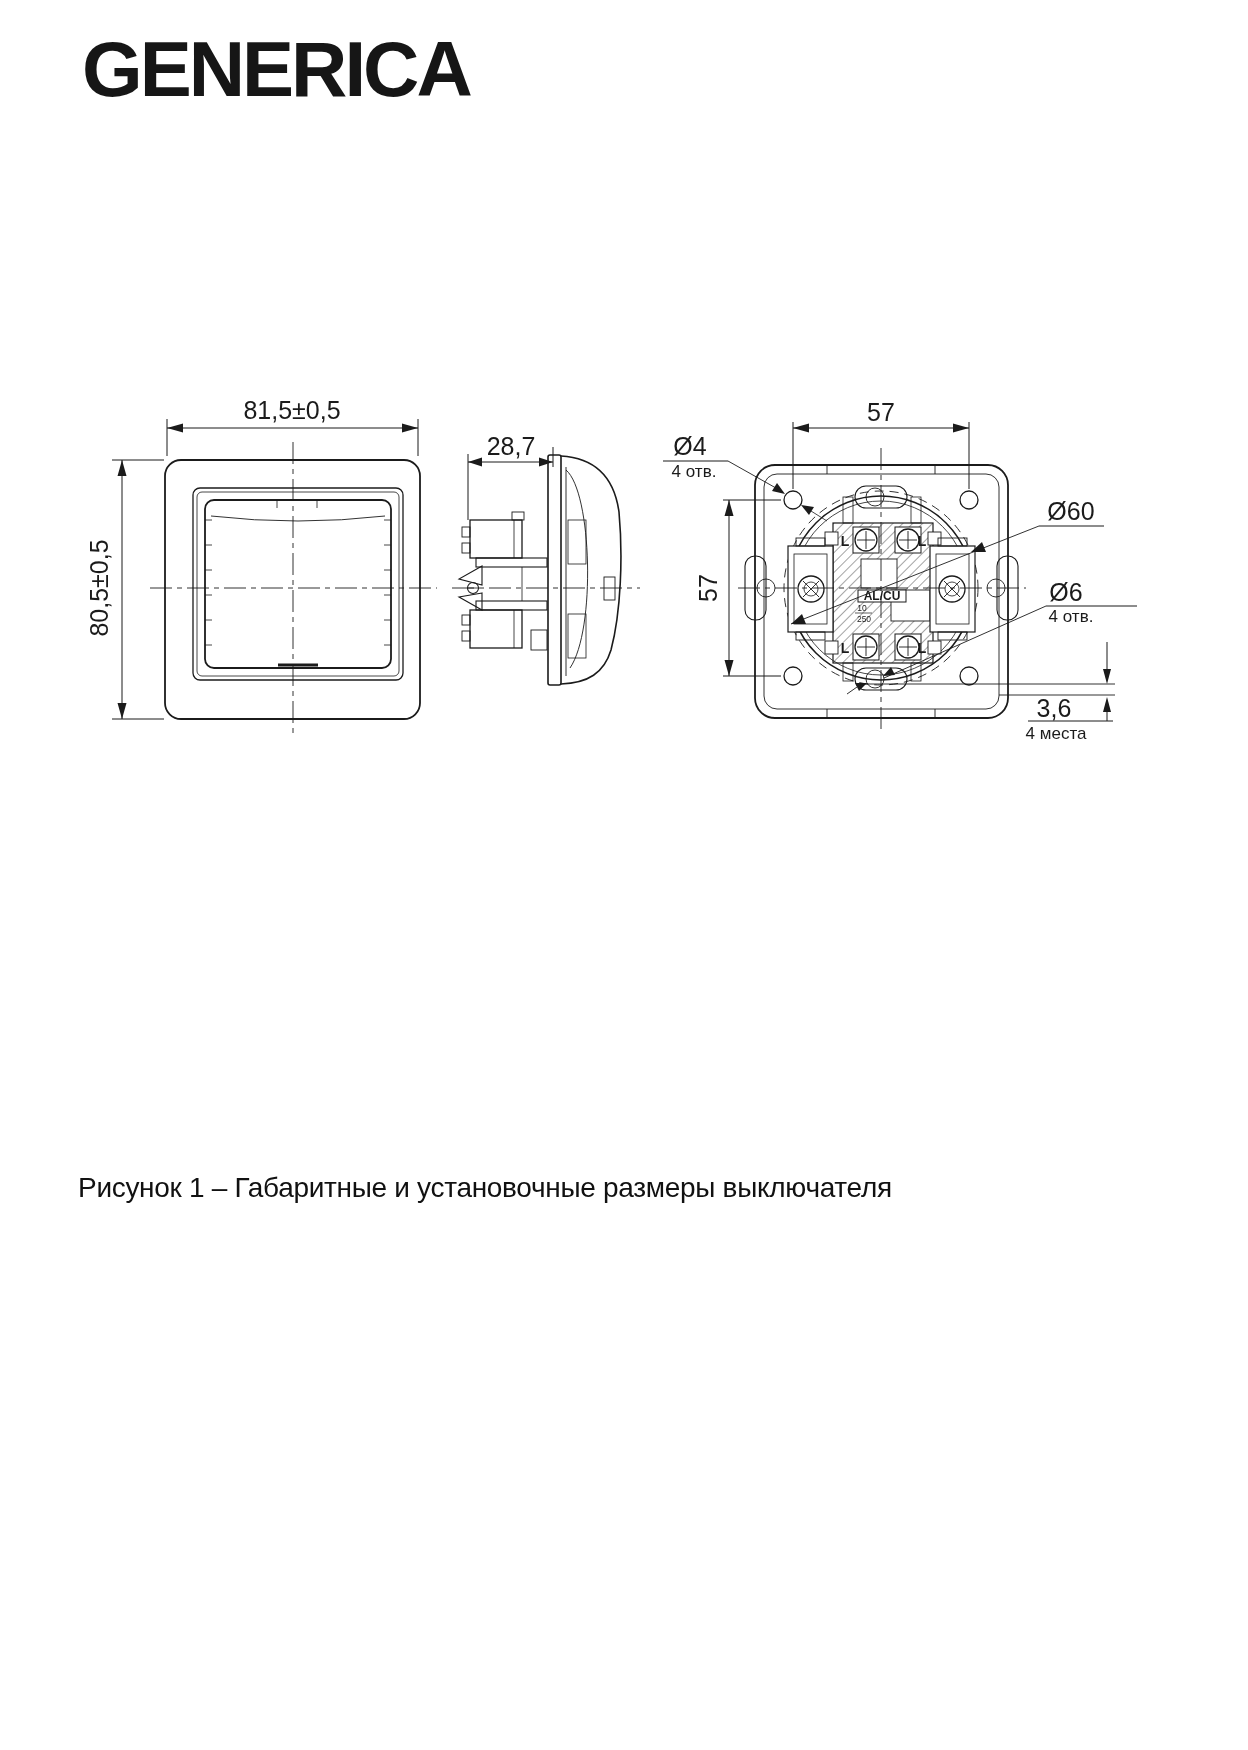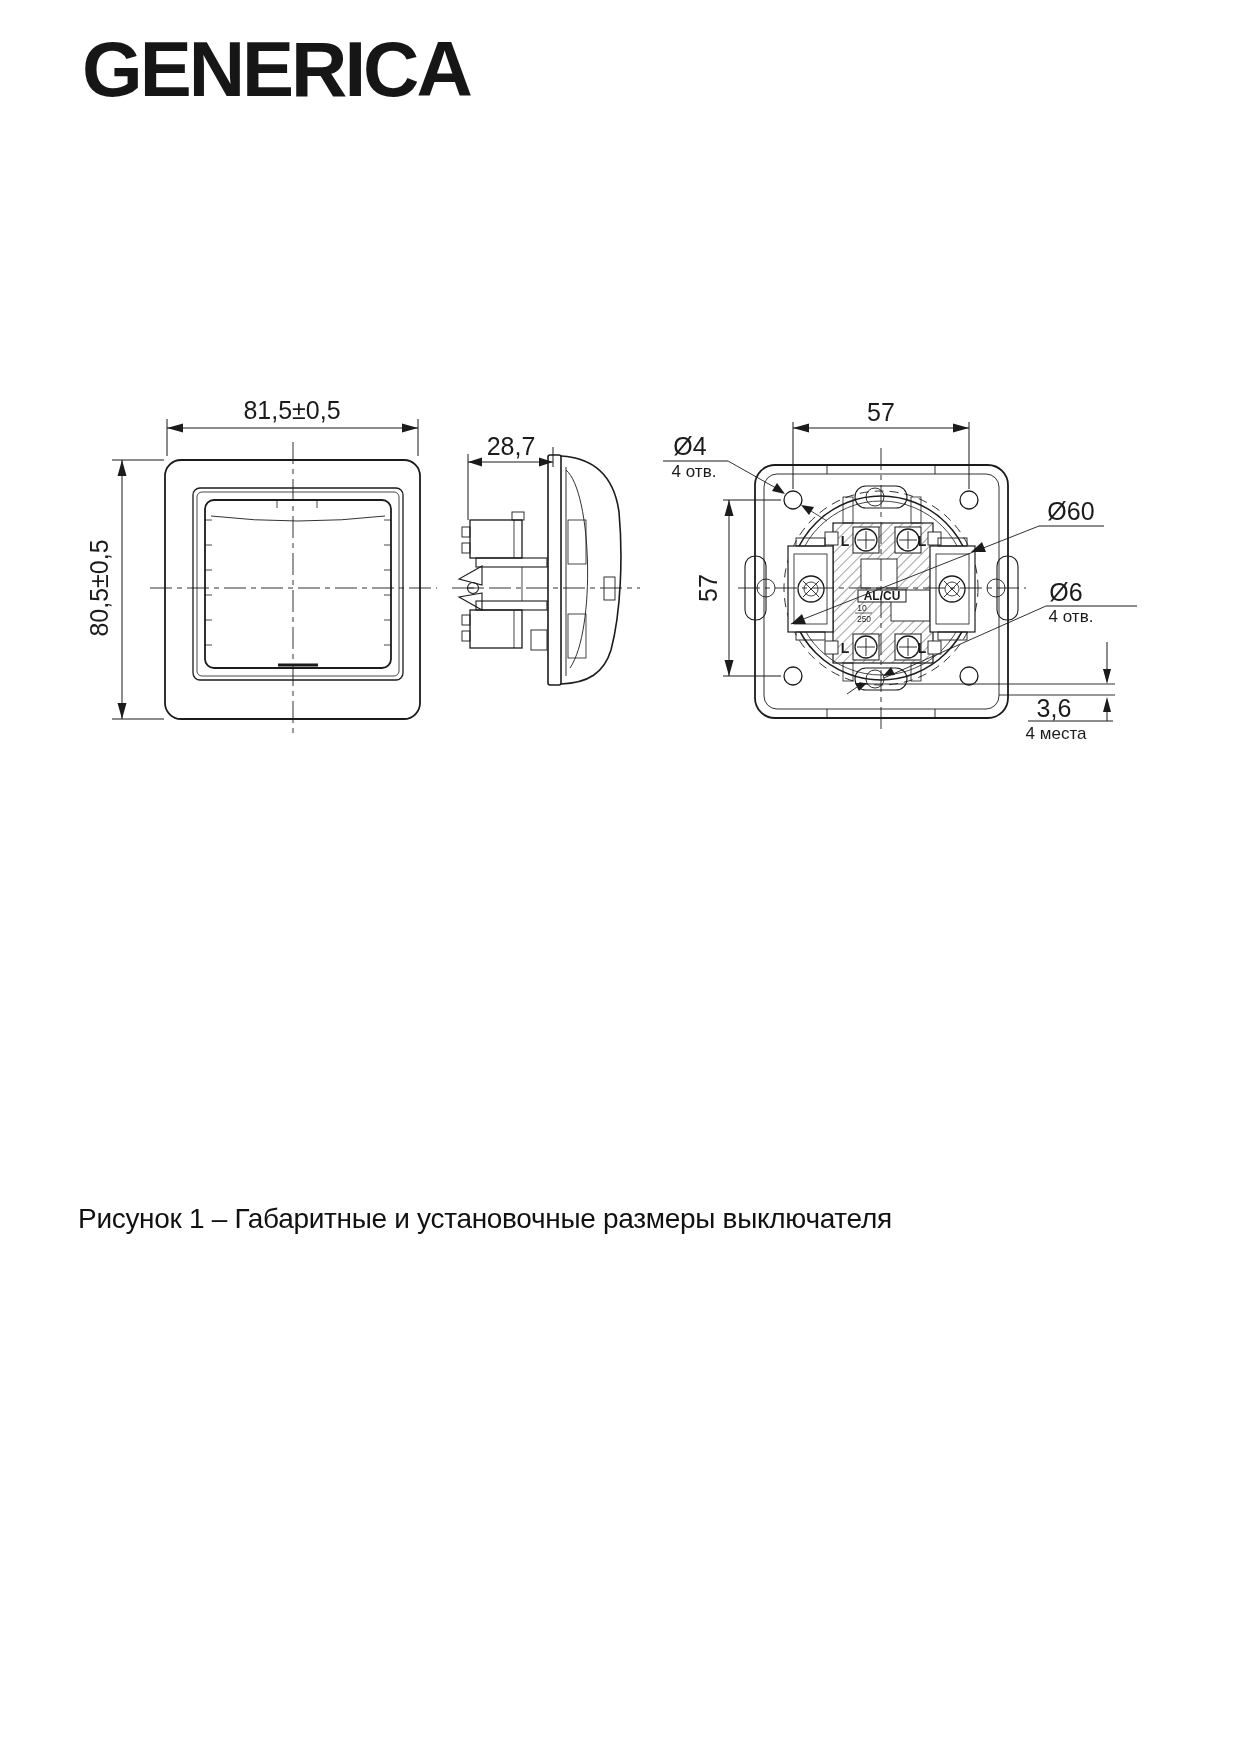--- a/index.html
+++ b/index.html
@@ -1,20 +1,20 @@
 <!DOCTYPE html>
 <html><head>
 <meta charset="utf-8">
 <style>
   html,body{margin:0;padding:0;background:#ffffff;}
   #page{position:relative;width:1248px;height:1270px;background:#ffffff;overflow:hidden;
         font-family:"Liberation Sans", sans-serif;color:#1b1b1b;}
   #logo{position:absolute;left:82px;top:30px;font-size:78px;font-weight:bold;
         letter-spacing:-3px;color:#161616;line-height:1.0;}
-  #caption{position:absolute;left:78px;top:1203px;width:860px;font-size:28px;
+  #caption{position:absolute;left:78px;top:1172px;width:860px;font-size:28px;
            line-height:1.16;color:#111;letter-spacing:-0.3px;}
   #caption span{display:block;}
   svg{position:absolute;left:0;top:0;}
   .ln{stroke:#1b1b1b;fill:none;}
   .w18{stroke-width:1.8}.w16{stroke-width:1.6}.w13{stroke-width:1.3}
   .w11{stroke-width:1.1}.w09{stroke-width:0.9}.w08{stroke-width:0.8}
   .dim{stroke:#1b1b1b;stroke-width:1;fill:none;}
   .cl{stroke:#1b1b1b;stroke-width:0.9;fill:none;stroke-dasharray:22 5 5 5;}
   .dash{stroke-dasharray:9 6;}
   .arr{fill:#1b1b1b;stroke:none;}

